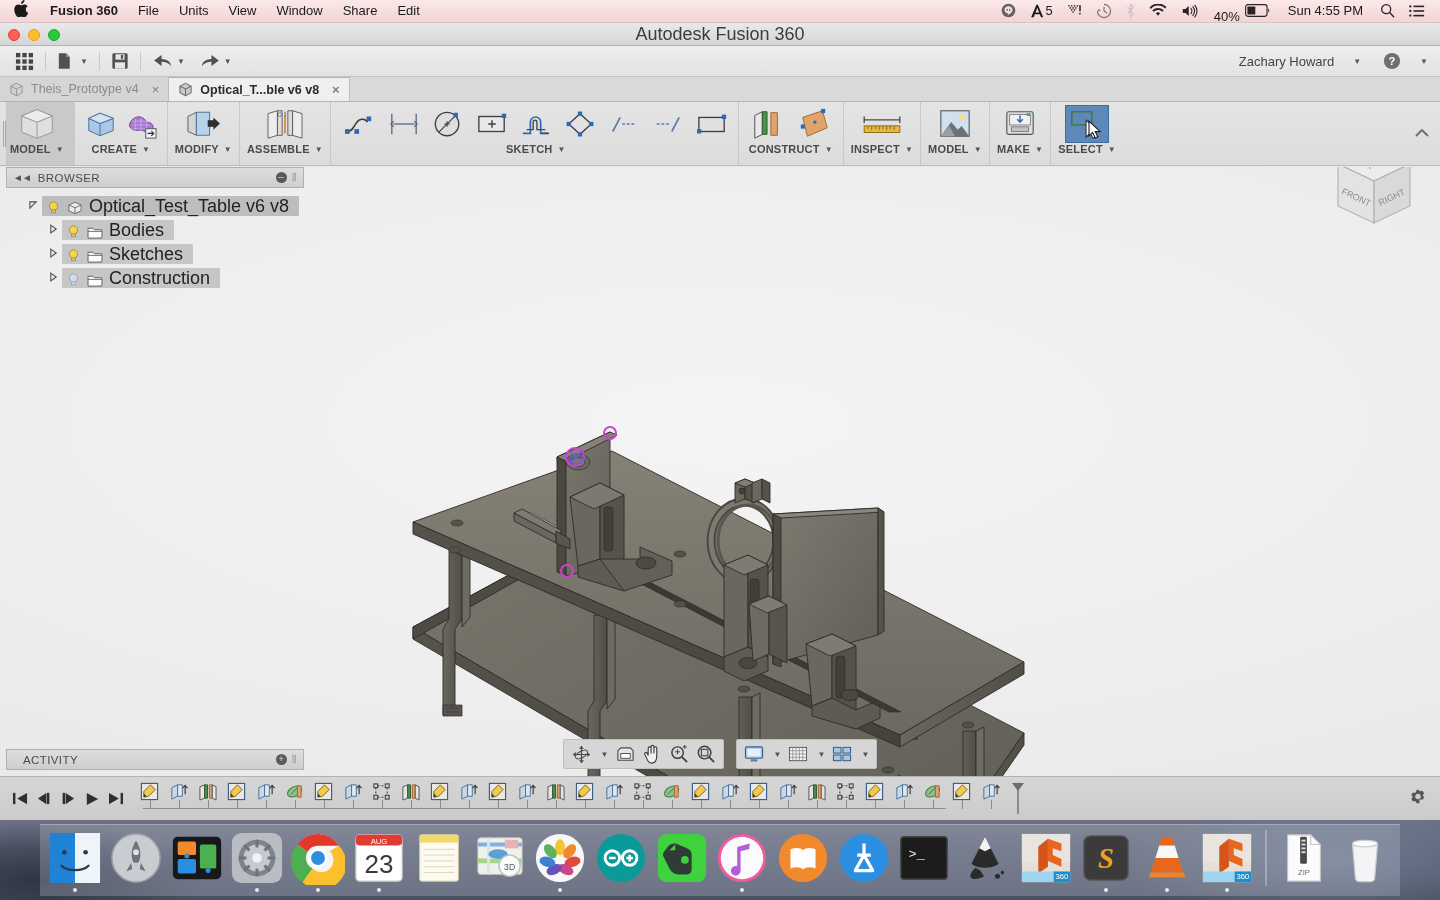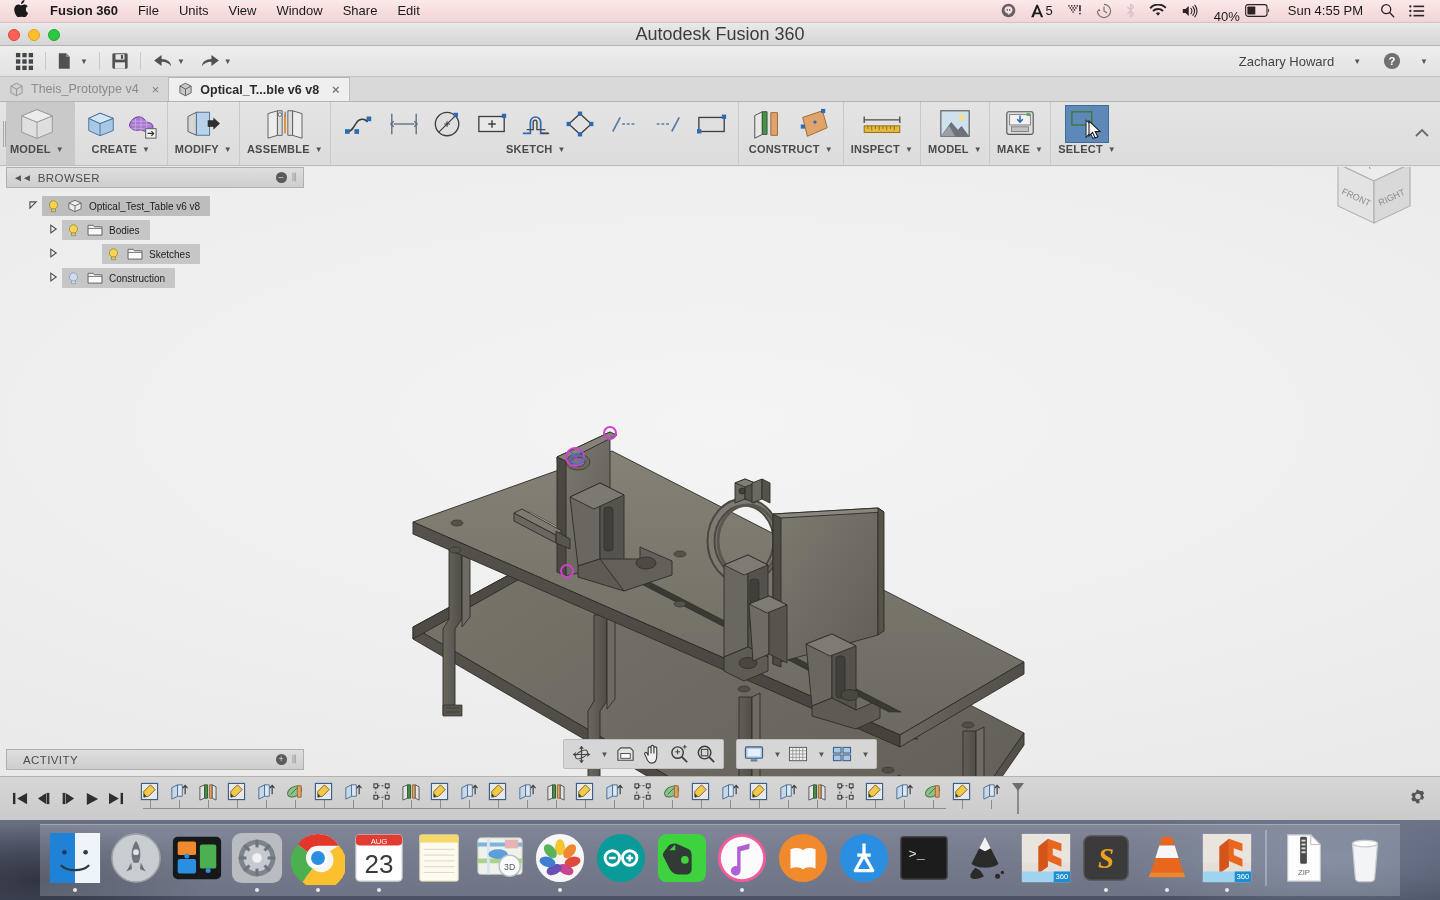--- a/index.html
+++ b/index.html
@@ -109,21 +109,21 @@
   #browser { position:absolute; left:6px; top:0px; width:298px; }
   .pane-head {
     height:21px; background:linear-gradient(to bottom,#dedede,#cecece);
     border:1px solid #b0b0b0; display:flex; align-items:center; padding:0 6px;
     font-size:11.5px; color:#4c4c4c; letter-spacing:.4px;
   }
   .pane-head .arrows { color:#555; font-size:10px; margin-right:7px; letter-spacing:-1px; }
   .pane-head .right-ic { margin-left:auto; display:flex; align-items:center; gap:5px; }
   .circ { width:11px;height:11px;border-radius:50%;background:#5a5a5a;color:#e0e0e0;
           font-size:9px;line-height:10px;text-align:center; }
-  .tree { padding:6px 0 0 0; font-size:10px; color:#222; }
+  .tree { padding:6px 0 0 0; font-size:18px; color:#222; }
   .trow { display:flex; align-items:center; height:24px; }
   .twist { width:18px; text-align:center; color:#555; font-size:10px; }
   .chip { display:flex; align-items:center; gap:6px; background:#c6c6c6; border-radius:1px;
           padding:2px 10px 2px 4px; height:20px; }
   .chip.sel { background:#bdbdbd; }
   .bulb { width:15px; height:15px; display:block; }
   .folder { width:16px; height:14px; display:block; }
 
   
   #activity { position:absolute; left:6px; bottom:6px; width:298px; }
@@ -836,21 +836,21 @@
               <span class="folder">
                 <svg width="16" height="13" viewBox="0 0 17 14">
                     <path d="M1 2.5h5.6l1.3 1.6H16V13H1z" fill="#fbfbfb" stroke="#5d5d5d" stroke-width="1"></path>
                     <path d="M1 5.8h15" stroke="#5d5d5d" stroke-width=".9"></path>
                   </svg>
               </span>
               <span>Bodies</span>
             </span>
           </div>
 
-          <div class="trow" style="padding-left:38px;gap:40px;">
+          <div class="trow" style="padding-left:38px;">
             <span class="twist">
               <svg width="9" height="10" viewBox="0 0 10 11">
                   <path d="M2 1.2 8 5.5 2 9.8z" fill="none" stroke="#4d4d4d" stroke-width="1.2"></path>
                 </svg>
             </span>
             <span class="chip">
               <span class="bulb">
                 <svg width="15" height="15" viewBox="0 0 16 16">
                     <ellipse cx="8" cy="6.5" rx="4.3" ry="4.6" fill="#f7d44c" stroke="#9b8a2e" stroke-width=".9"></ellipse>
                     <rect x="6" y="10.6" width="4" height="3" fill="#cfc79f" stroke="#9b8a2e" stroke-width=".8"></rect>

